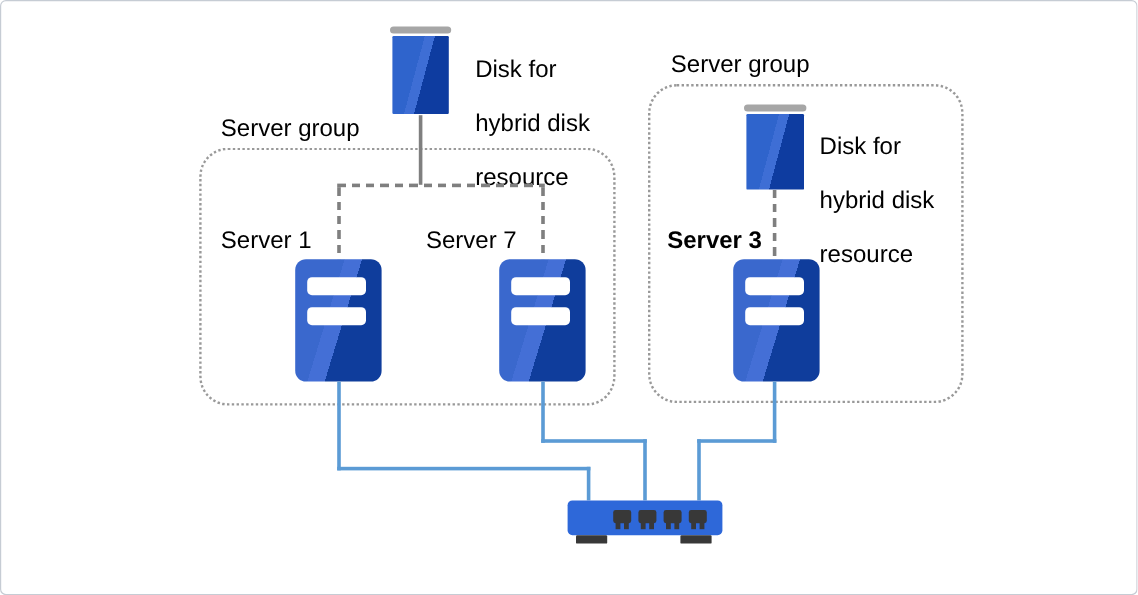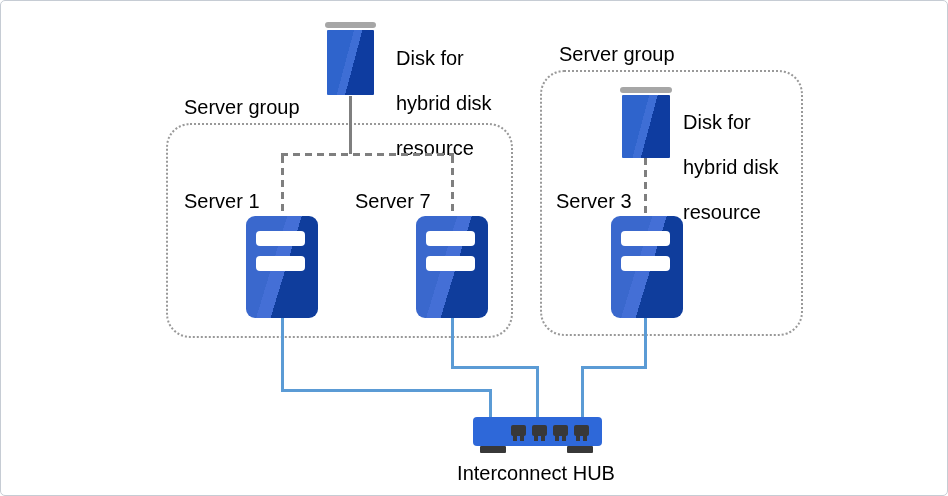--- a/index.html
+++ b/index.html
@@ -129,21 +129,21 @@
   </div>
 
   <div class="line gray-solid-v" style="left:348px; top:95px; height:58px;"></div>
   <div class="line gray-dash-h" style="left:280px; top:152px; width:173px;"></div>
   <div class="line gray-dash-v" style="left:280px; top:155px; height:60px;"></div>
   <div class="line gray-dash-v" style="left:450px; top:155px; height:60px;"></div>
   <div class="line gray-dash-v" style="left:643px; top:157px; height:58px;"></div>
 
   <div class="label" style="left:183px; top:188px;">Server 1</div>
   <div class="label" style="left:354px; top:188px;">Server 7</div>
-  <div class="label" style="left:555px; top:188px;">Server 3</div>
+  <div class="label" style="left:555px; top:188px;font-weight:bold;">Server 3</div>
 
   <div class="server-icon" style="left:245px; top:215px;">
     <div class="slot s1"></div>
     <div class="slot s2"></div>
   </div>
   <div class="server-icon" style="left:415px; top:215px;">
     <div class="slot s1"></div>
     <div class="slot s2"></div>
   </div>
   <div class="server-icon" style="left:610px; top:215px;">
@@ -167,15 +167,14 @@
     <div class="body"></div>
     <div>
         <div class="port" style="left: 38px;"></div>
         <div class="port" style="left: 59px;"></div>
         <div class="port" style="left: 80px;"></div>
         <div class="port" style="left: 101px;"></div>
       </div>
     <div class="foot f1"></div>
     <div class="foot f2"></div>
   </div>
-  <div class="label" style="left:535px; top:460px; transform:translateX(-50%);">Interconnect HUB</div>
 
 </div>
 
 </body></html>

